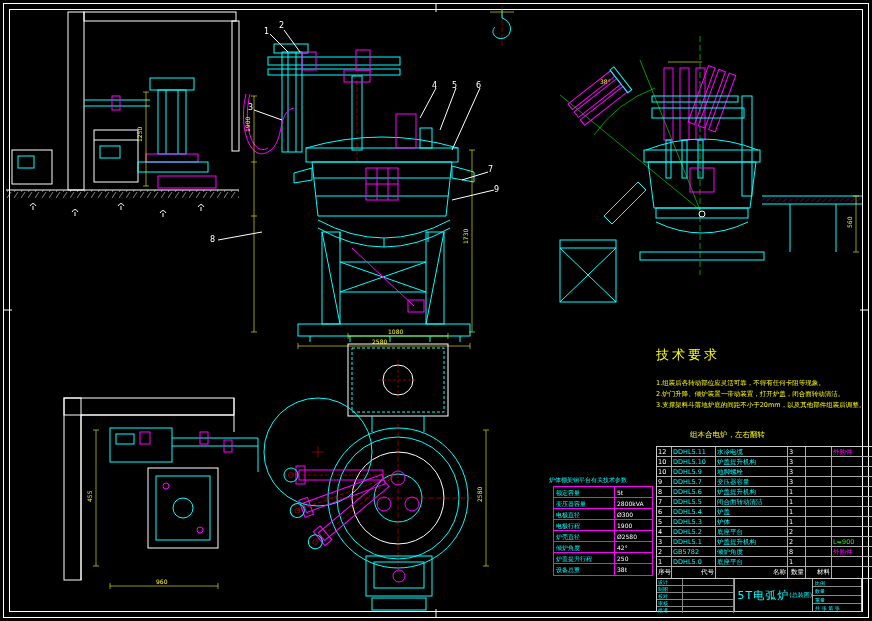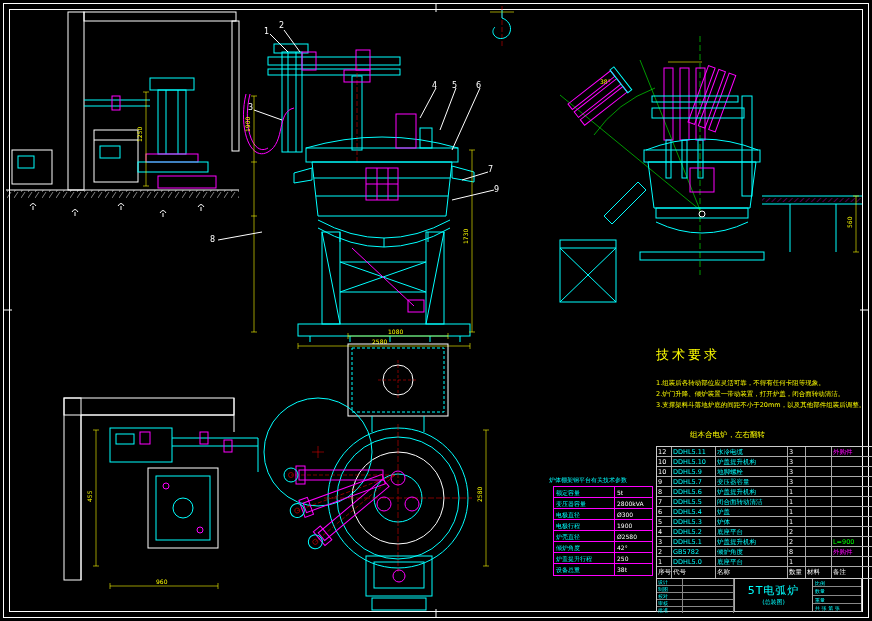--- a/index.html
+++ b/index.html
@@ -26,27 +26,27 @@
   .ptable{left:553px;top:486px;width:100px;border:1px solid #ff00ff;font-size:6px}
   .prow{display:grid;grid-template-columns:60px 1fr;height:11px;border-bottom:0.5px solid #ff00ff}
   .prow:last-child{border-bottom:none}
   .pcell{padding:0 2px;line-height:11px;overflow:hidden;white-space:nowrap}
   .pcell+.pcell{border-left:0.5px solid #ff00ff}
   .bom{left:656px;top:446px;width:238px;border:1px solid #cccccc;font-size:6.5px}
   .bom-row{display:grid;grid-template-columns:14px 44px 72px 18px 26px 1fr;height:10px;border-bottom:0.5px solid #aaaaaa}
   .bom-cell{padding:0 1px;line-height:10px;overflow:hidden;white-space:nowrap}
   .bom-cell+.bom-cell{border-left:0.5px solid #aaaaaa}
   .bom-head{display:grid;grid-template-columns:14px 44px 72px 18px 26px 1fr;height:11px}
-  .bom-head .bom-cell{text-align:left;line-height:11px;color:#ffffff}
+  .bom-head .bom-cell{text-align:right;line-height:11px;color:#ffffff}
   .tblock{left:656px;top:578px;width:206px;height:34px;border:1px solid #cccccc;display:flex}
   .tb-left{width:78px;border-right:0.5px solid #aaaaaa;display:flex;flex-direction:column}
   .tb-lrow{flex:1;display:grid;grid-template-columns:26px 1fr;border-bottom:0.5px solid #888888;font-size:5px}
   .tb-lrow:last-child{border-bottom:none}
   .tb-lcell{line-height:6px;padding:0 1px;overflow:hidden;border-right:0.5px solid #888888}
-  .tb-mid{flex:1;display:flex;flex-direction:column;align-items:center;justify-content:center;border-right:0.5px solid #aaaaaa}
+  .tb-mid{flex:1;display:flex;flex-direction:row;align-items:center;justify-content:flex-end;border-right:0.5px solid #aaaaaa}
   .tb-product{font-size:11px;letter-spacing:1px}
   .tb-sub{font-size:6px}
   .tb-right{width:48px;display:flex;flex-direction:column;font-size:5px}
   .tb-rrow{flex:1;border-bottom:0.5px solid #888888;line-height:8px;padding:0 2px;overflow:hidden}
   .tb-rrow:last-child{border-bottom:none}
 </style>
 </head>
 <body>
 
 <div id="canvas">

